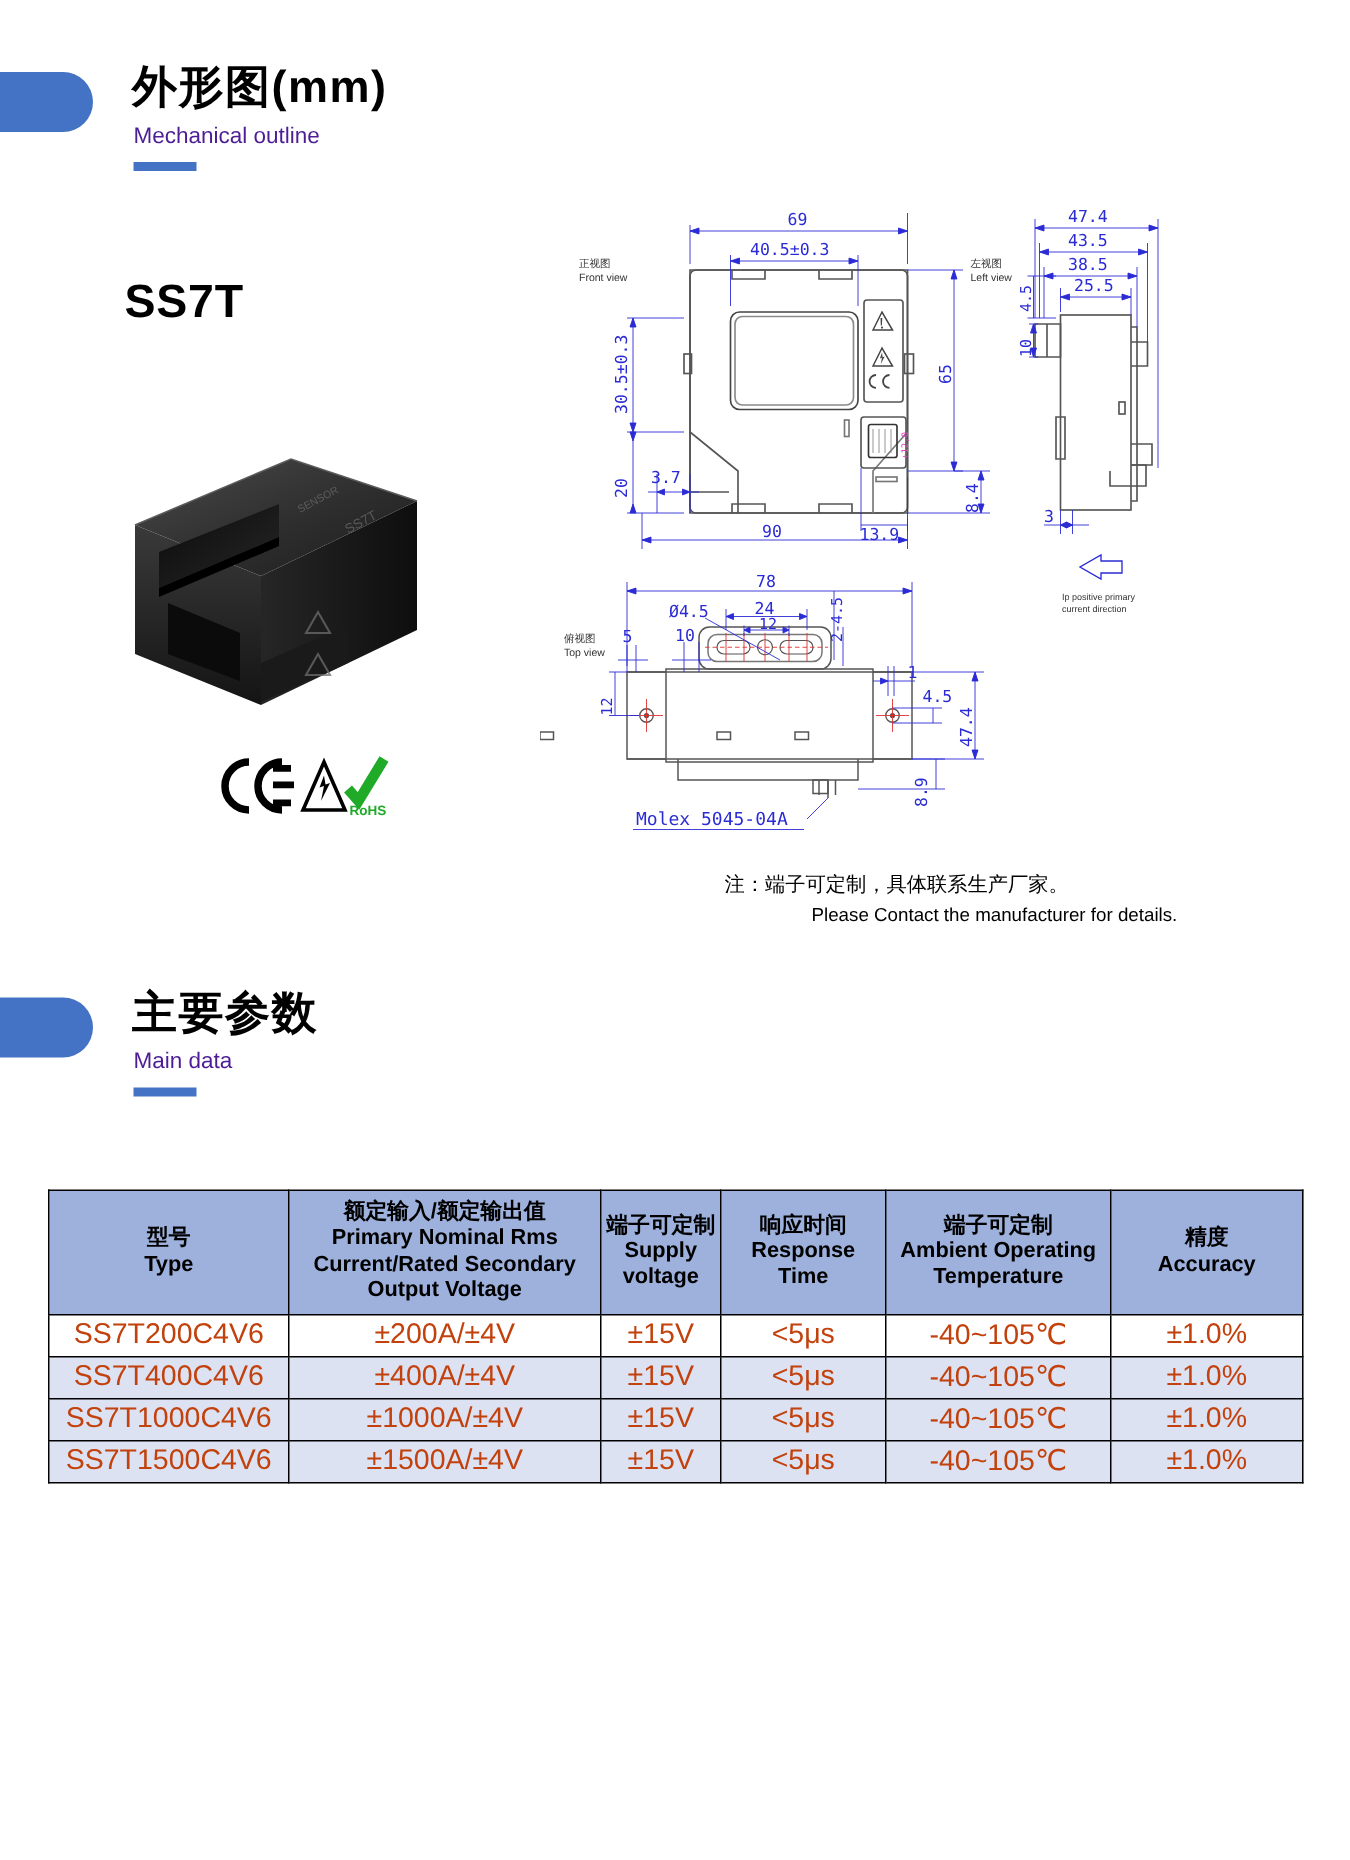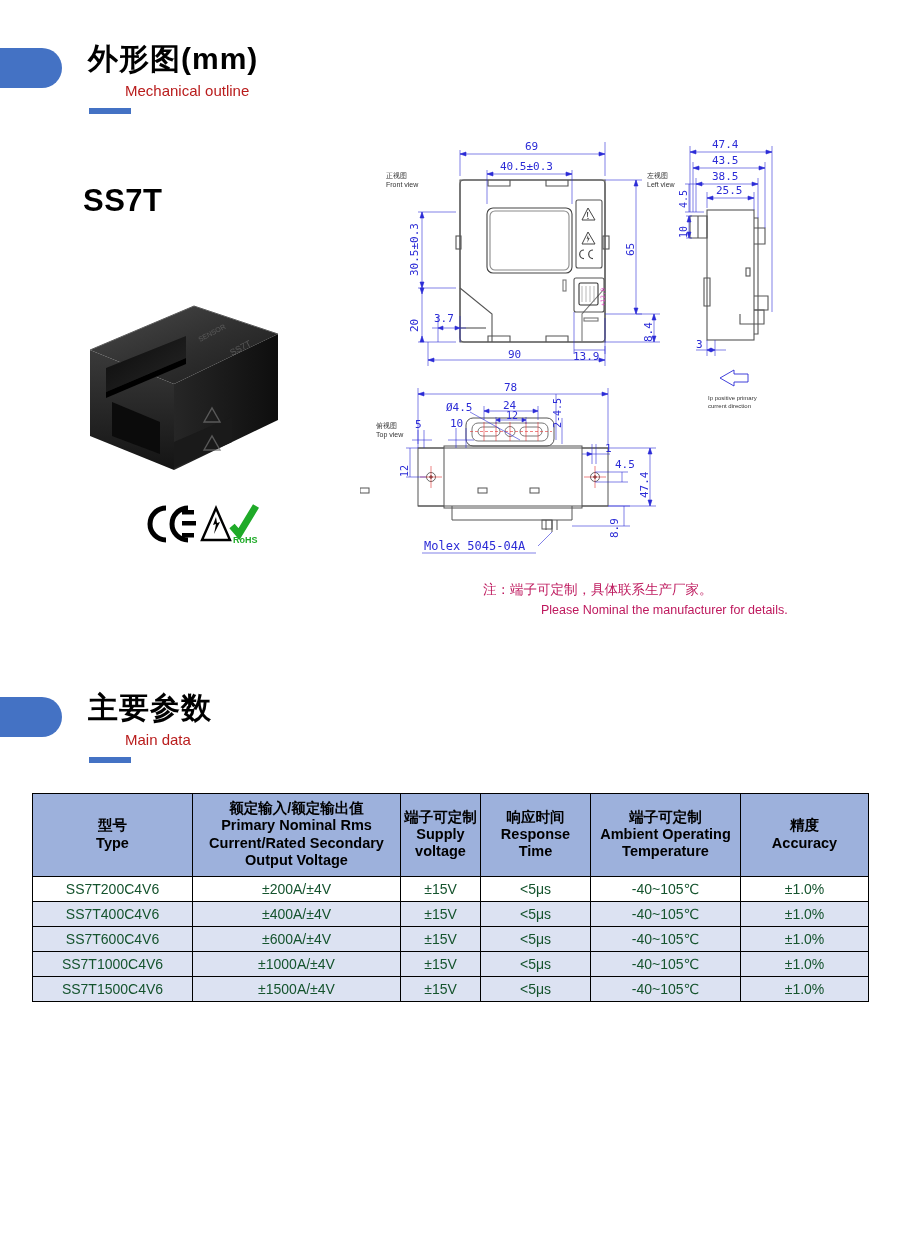--- a/index.html
+++ b/index.html
@@ -16,39 +16,39 @@
     position:absolute;left:0;top:0;width:62px;height:40px;
     background:#4472C4;border-radius:0 22px 22px 0;
   }
   .head-cn{
     position:absolute;left:88px;top:-6px;
     font-size:30px;font-weight:bold;letter-spacing:1px;
     color:#000;line-height:1.15;white-space:nowrap;
   }
   .head-en{
     position:absolute;left:89px;top:34px;
-    font-size:15px;color:#b91c1c;white-space:nowrap;margin-left:36px;
+    font-size:15px;color:#4c1d95;white-space:nowrap;
   }
   .head-rule{
     position:absolute;left:89px;top:60px;width:42px;height:6px;background:#4472C4;
   }
 
   
   .product-title{
     position:absolute;left:83px;top:183px;
     font-size:31px;font-weight:bold;letter-spacing:0.5px;
   }
   .photo-wrap{position:absolute;left:82px;top:272px;width:230px;height:220px;}
   .certs{position:absolute;left:140px;top:500px;width:120px;height:45px;}
 
   
   .drawing{position:absolute;left:360px;top:128px;width:520px;height:450px;}
   .note{
     position:absolute;left:483px;top:580px;width:400px;
-    font-size:12.5px;line-height:1.55;color:#be185d;
+    font-size:12.5px;line-height:1.55;color:#000000;
   }
   .note .n-cn{font-size:13.5px;}
   .note .n-row{display:block;white-space:nowrap;}
   .note .n-lbl{display:inline-block;width:58px;}
 
   
   .tbl-wrap{position:absolute;left:32px;top:793px;width:836px;}
   table.main{
     border-collapse:collapse;width:836px;
     table-layout:fixed;
@@ -59,21 +59,21 @@
     font-family:"Liberation Sans","DejaVu Sans",sans-serif;
   }
   table.main th{
     background:#9DB1DC;
     font-size:14.5px;font-weight:bold;line-height:1.2;
     padding:6px 2px;color:#000;
   }
   table.main th .cn{display:block;}
   table.main th .en{display:block;}
   table.main td{
-    font-size:14px;padding:2px 2px;height:20px;color:#14532d;
+    font-size:19px;padding:2px 2px;height:20px;color:#c2410c;
     white-space:nowrap;
   }
   table.main tr.alt td{background:#DCE2F2;}
   table.main tr.plain td{background:#ffffff;}
   col.c0{width:160px;}
   col.c1{width:208px;}
   col.c2{width:80px;}
   col.c3{width:110px;}
   col.c4{width:150px;}
   col.c5{width:128px;}
@@ -511,25 +511,25 @@
         </g>
         <text x="64" y="422" font-size="12" fill="#2b2bd6">Molex 5045-04A</text>
         <path d="M62,425 L176,425" stroke="#2b2bd6" stroke-width="0.6"></path>
       </g>
     </svg>
   </div>
 
   <div class="note">
     <span class="n-row n-cn">注：端子可定制，具体联系生产厂家。</span>
     <span class="n-row">
-      <span class="n-lbl"></span><span>Please Nominal the manufacturer for details.</span>
+      <span class="n-lbl"></span><span>Please Contact the manufacturer for details.</span>
     </span>
   </div>
 
-  <div class="section-head" style="left:0;top:697px;width:500px;height:75px;">
+  <div class="section-head" style="left:0;top:665px;width:500px;height:75px;">
     <div class="head-pill"></div>
     <div class="head-cn">主要参数</div>
     <div class="head-en">Main data</div>
     <div class="head-rule"></div>
   </div>
 
   <div class="tbl-wrap">
     <table class="main">
       <colgroup>
         <col class="c0">
@@ -578,28 +578,20 @@
           </tr>
           <tr class="alt">
             <td>SS7T400C4V6</td>
             <td>±400A/±4V</td>
             <td>±15V</td>
             <td>&lt;5μs</td>
             <td>-40~105℃</td>
             <td>±1.0%</td>
           </tr>
           <tr class="alt">
-            <td>SS7T600C4V6</td>
-            <td>±600A/±4V</td>
-            <td>±15V</td>
-            <td>&lt;5μs</td>
-            <td>-40~105℃</td>
-            <td>±1.0%</td>
-          </tr>
-          <tr class="alt">
             <td>SS7T1000C4V6</td>
             <td>±1000A/±4V</td>
             <td>±15V</td>
             <td>&lt;5μs</td>
             <td>-40~105℃</td>
             <td>±1.0%</td>
           </tr>
           <tr class="alt">
             <td>SS7T1500C4V6</td>
             <td>±1500A/±4V</td>

